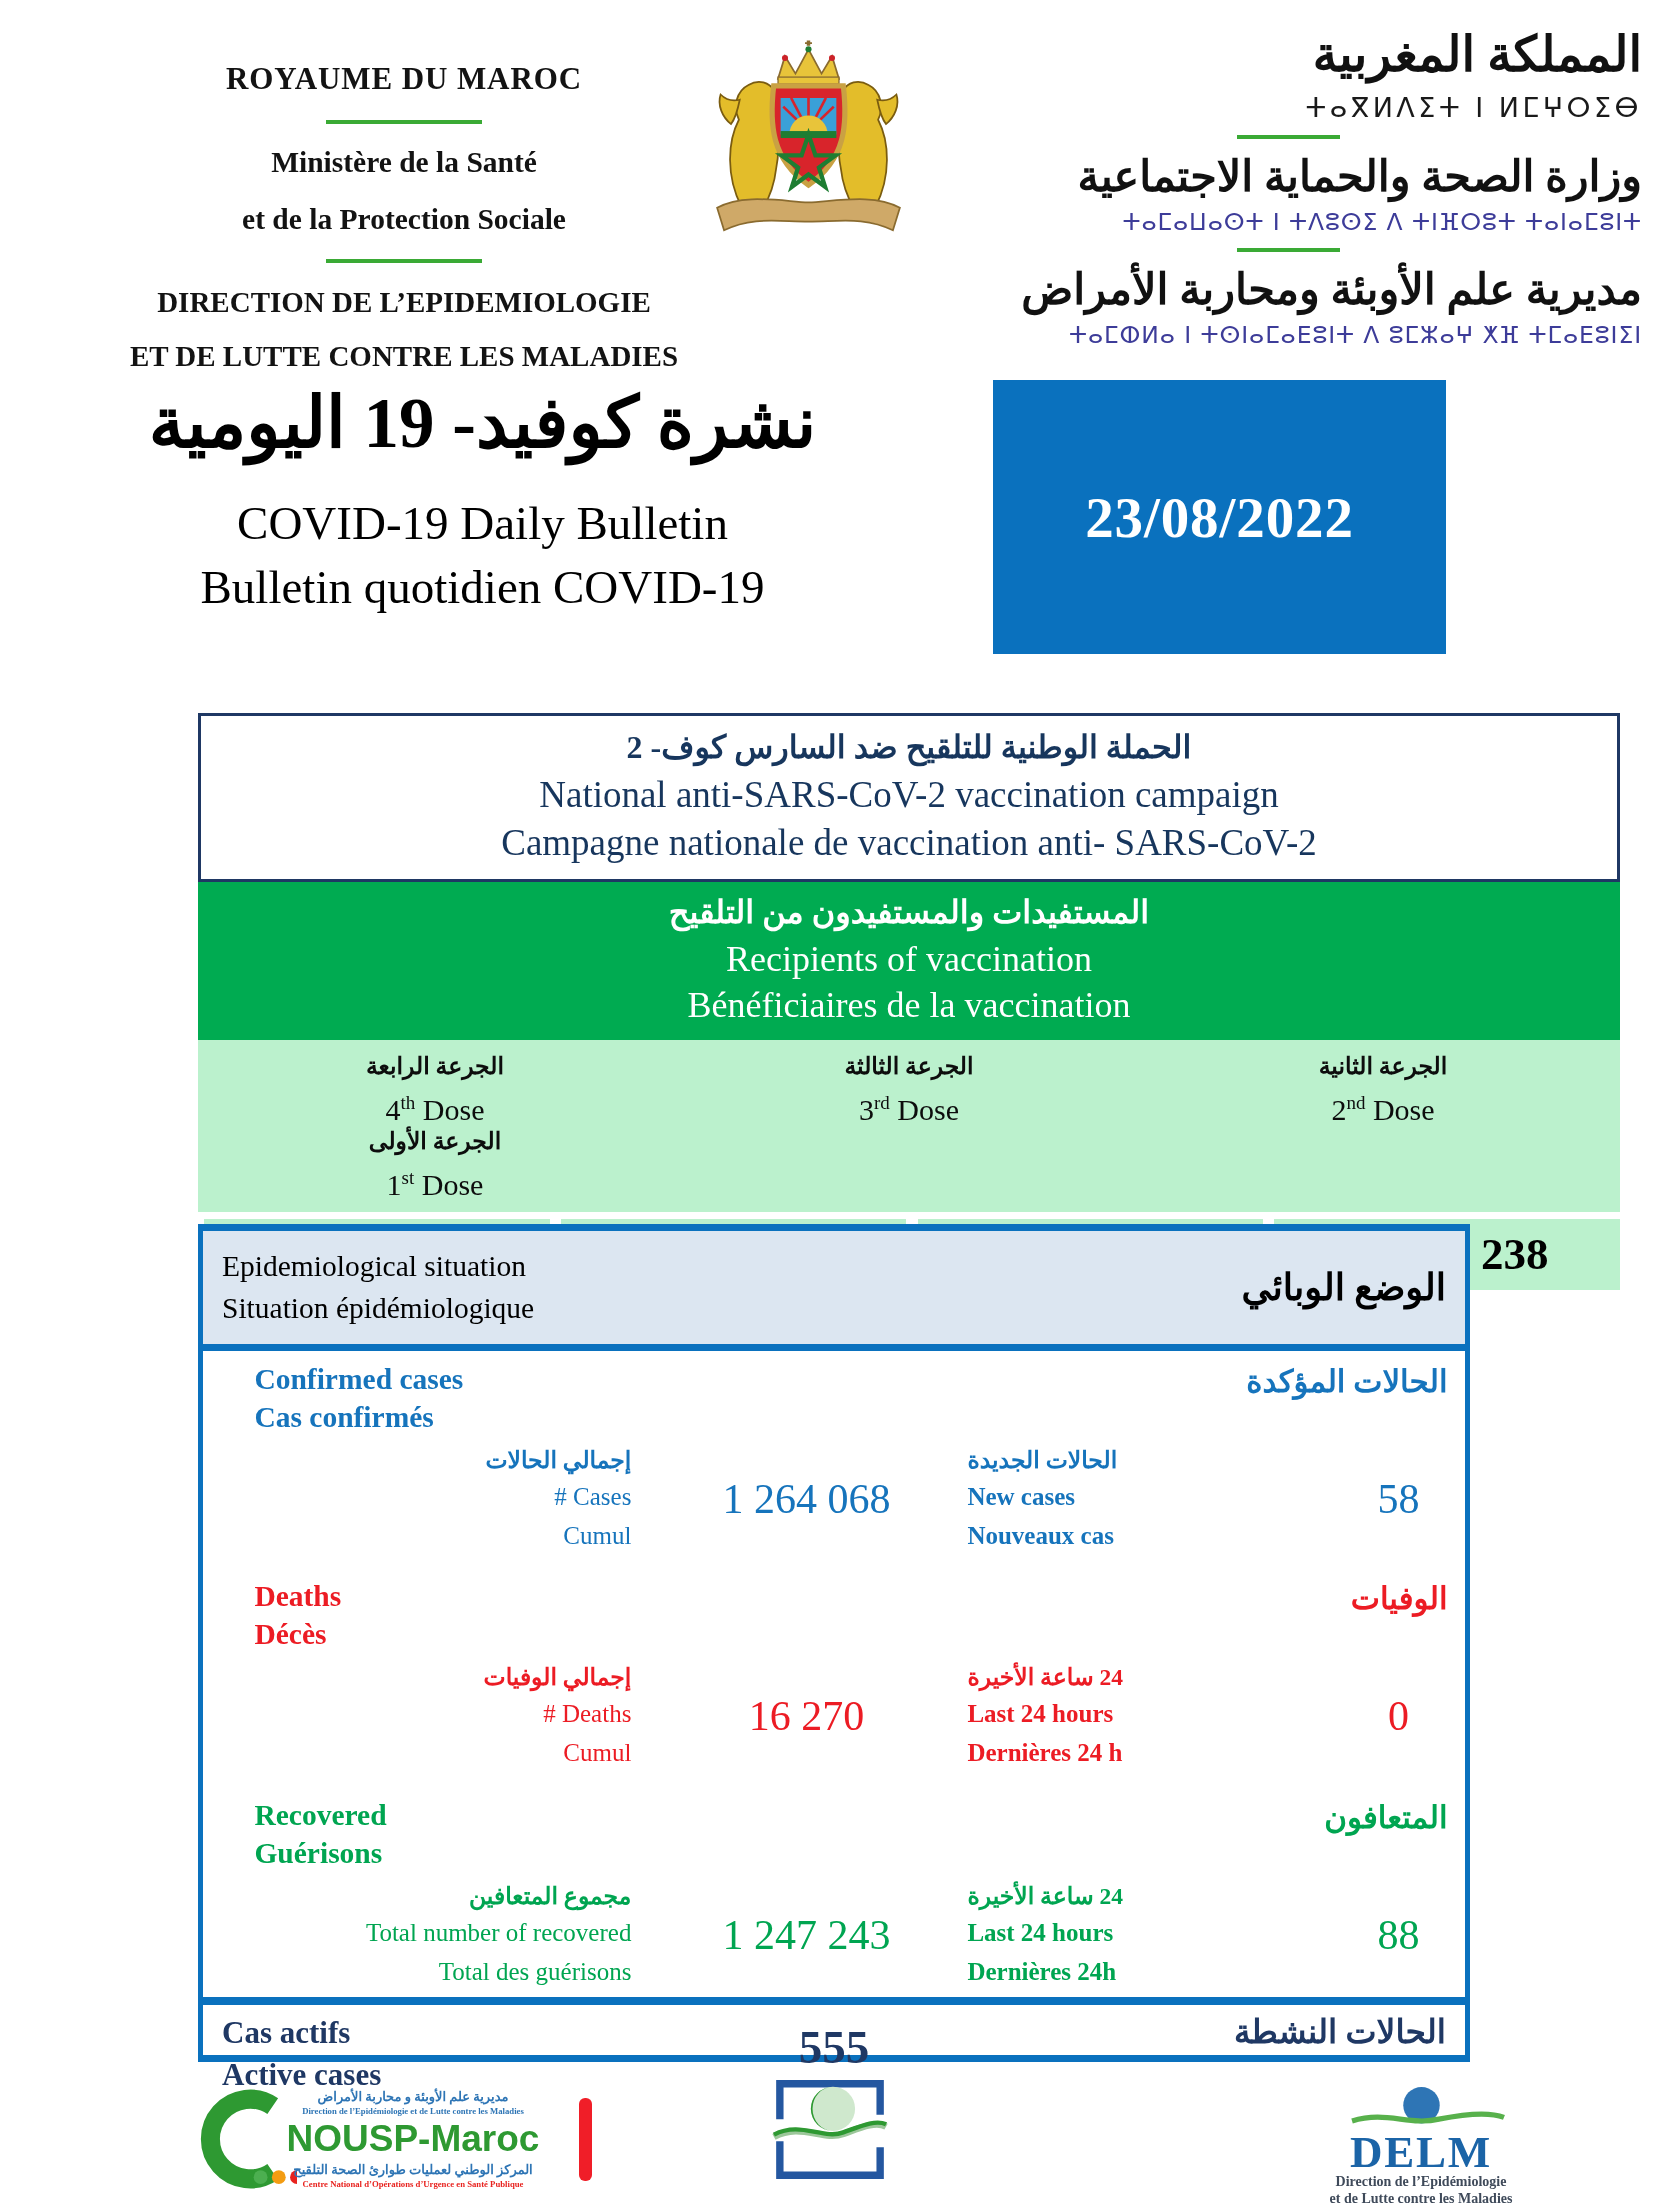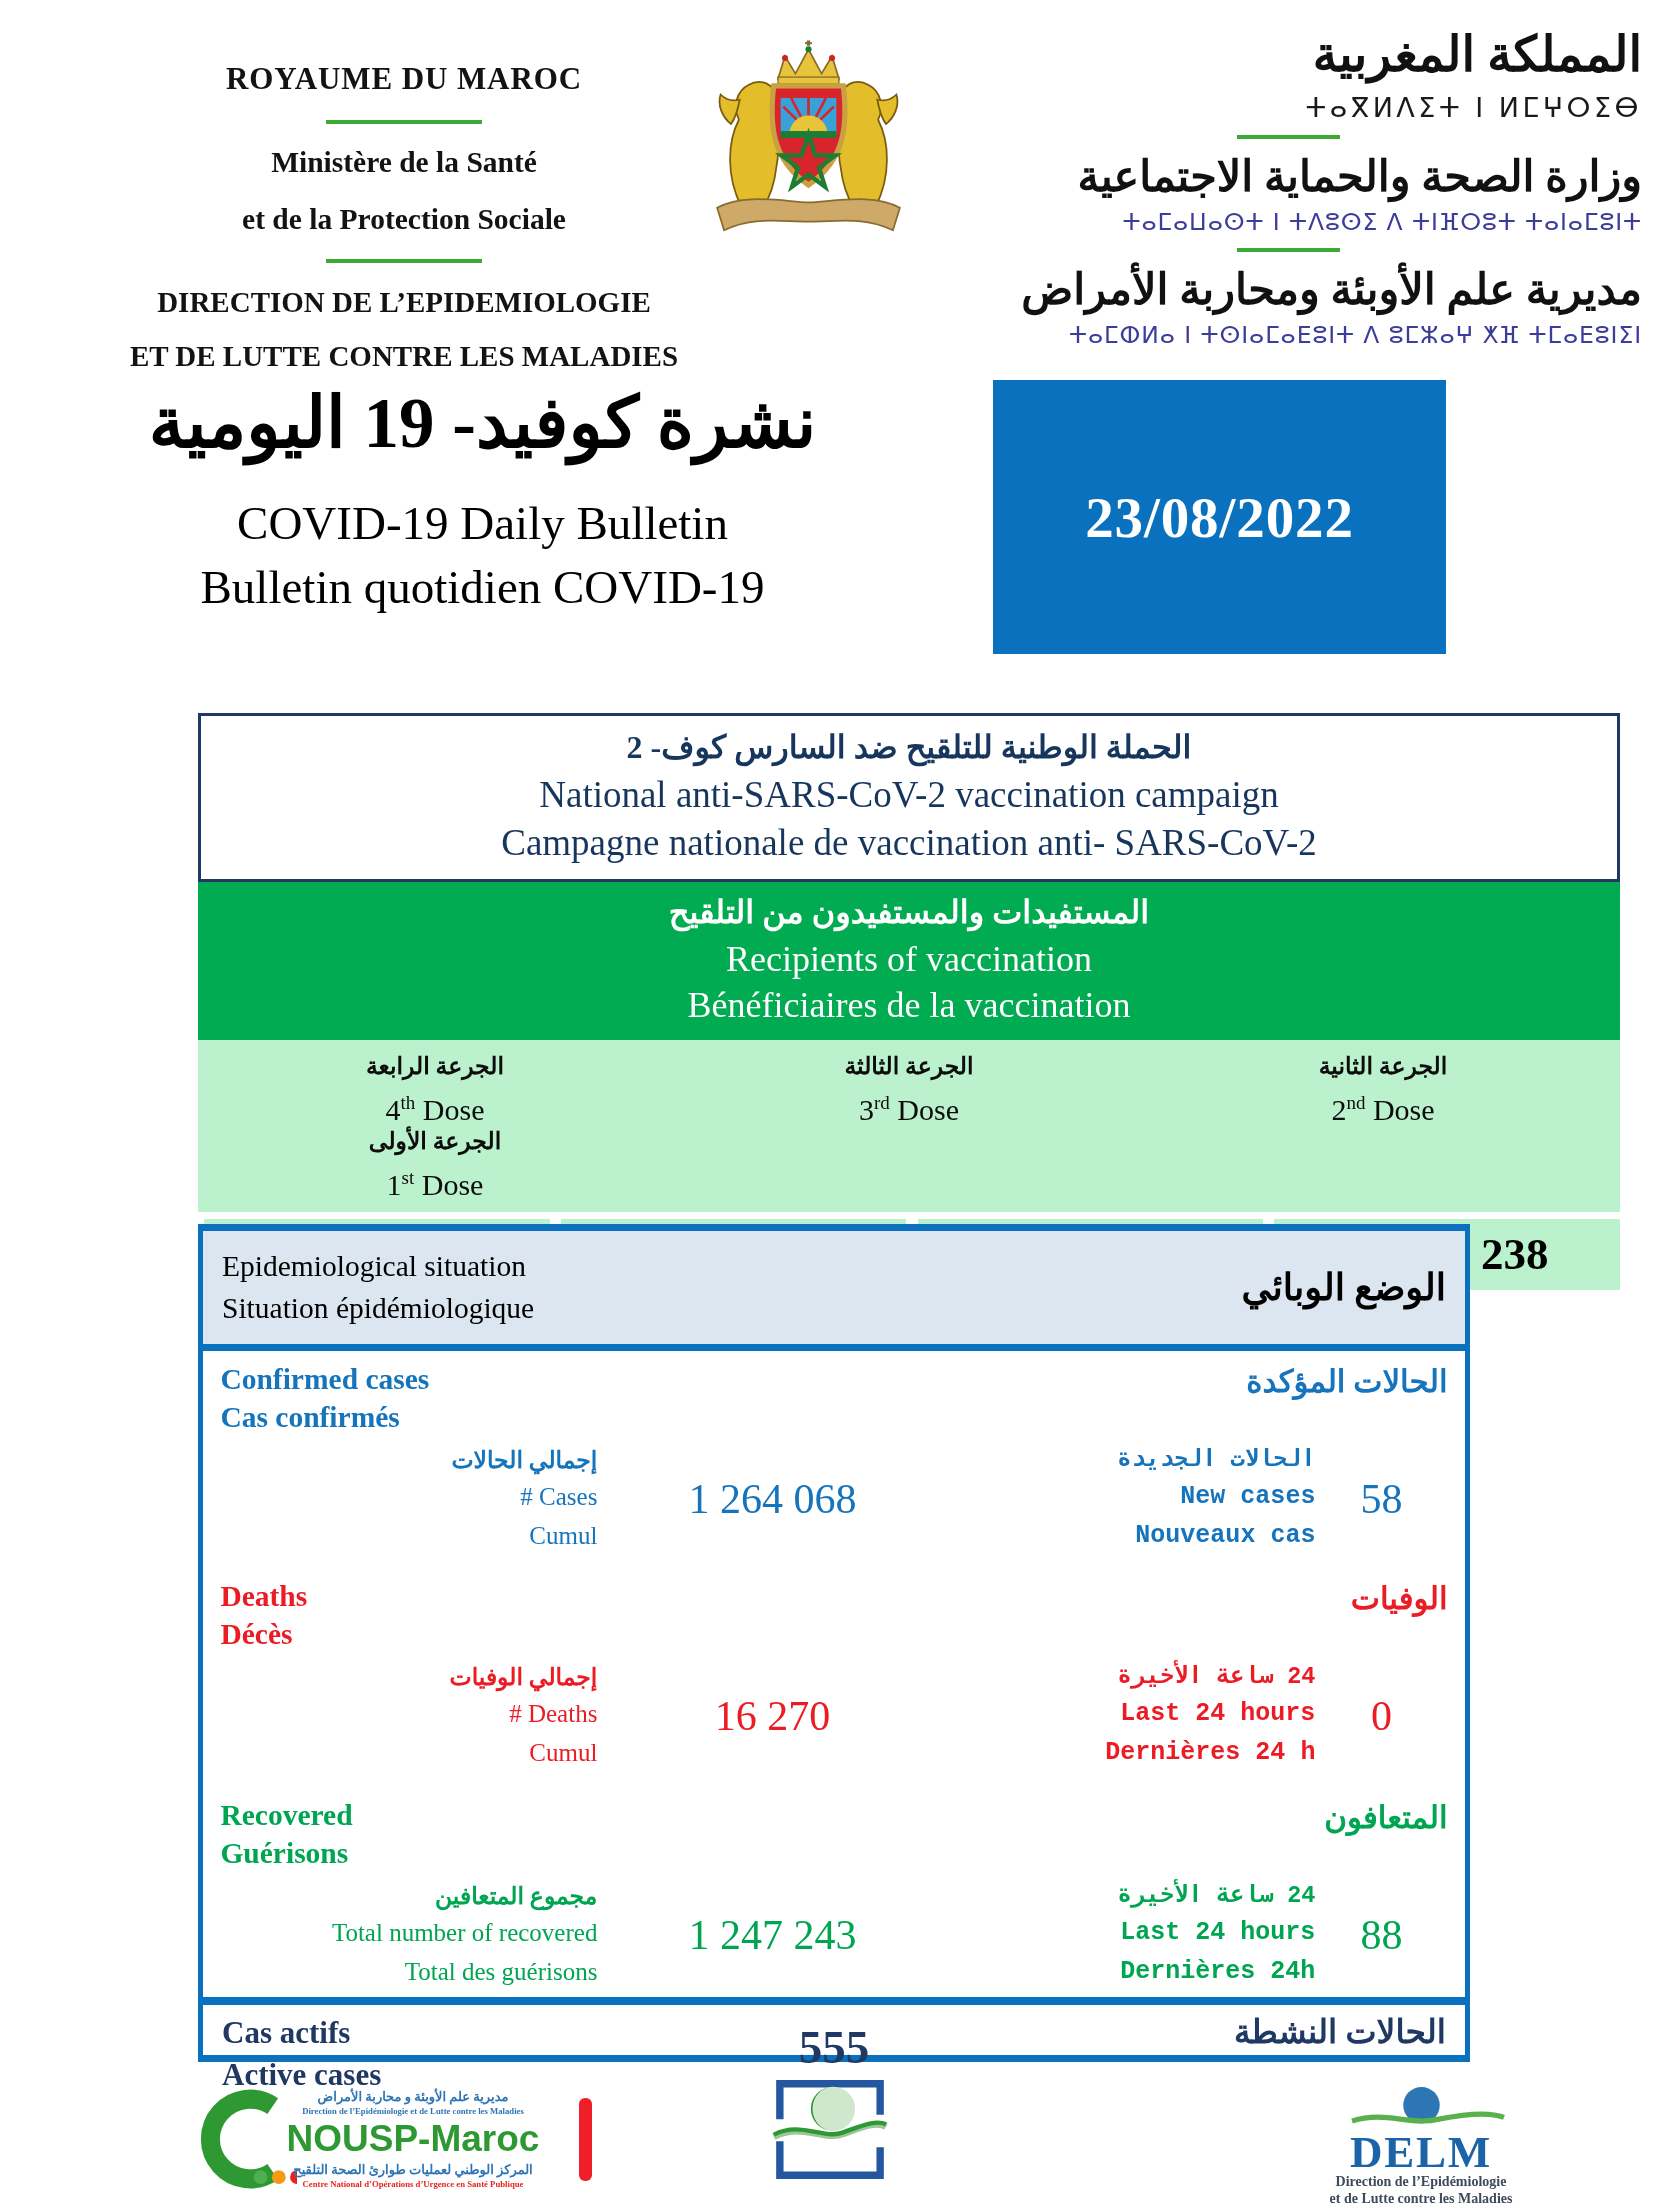--- a/index.html
+++ b/index.html
@@ -58,29 +58,29 @@
   
   .epi { left:198px; top:1224px; width:1272px; height:838px; background:#fff;
     border:5.2px solid #0a71be; border-top-width:7px; border-bottom-width:7.8px; }
   .epi-header { background:#dce6f1; height:120px; display:flex; align-items:center;
     justify-content:space-between; padding:0 19px; border-bottom:7px solid #0a71be; }
   .epi-header .lft { font-size:29.5px; color:#000; line-height:1.4; }
   .epi-header .ar { font-size:37px; font-weight:bold; color:#000; }
 
   .c-blue { color:#1674bc; } .c-red { color:#ec1c24; } .c-green { color:#00a551; } .c-navy { color:#1f3864; }
 
-  .epi-section { padding:8.7px 17.4px 0 17.4px; }
+  .epi-section { padding:8.7px 17.4px 0 17.4px;margin-left:34px; }
   .sec-confirmed { height:217px; } .sec-deaths { height:219px; } .sec-recovered { height:210px; }
   .epi-heading { display:flex; justify-content:space-between; align-items:flex-start; }
   .epi-heading .lft { font-size:29.5px; font-weight:bold; line-height:1.3; }
   .epi-heading .ar { font-size:31px; font-weight:bold; padding-top:3.5px; }
   .epi-grid { display:grid; grid-template-columns:391px 322px 382px 1fr; align-items:center; margin-top:-50px; }
   .lbl-stack { text-align:right; padding-right:14px; font-size:25px; line-height:1.55; }
   .lbl-stack .ar { font-size:23.5px; font-weight:bold; }
-  .lbl2-stack { text-align:right; font-size:25px; font-weight:bold; line-height:1.55;font-family:Liberation Mono, monospace; }
+  .lbl2-stack { text-align:left; font-size:25px; font-weight:bold; line-height:1.55; }
   .lbl2-stack .ar { font-size:23.5px; }
   .big-val { font-size:42px; text-align:center; }
 
   .epi-divider { height:7.8px; background:#0a71be; }
   .epi-active { display:grid; grid-template-columns:1fr auto 1fr; align-items:flex-start; padding:7px 19px 0; }
   .epi-active .lft { font-size:31px; font-weight:bold; line-height:1.35; }
   .epi-active .val { font-size:47px; font-weight:bold; padding-top:8.7px; }
   .epi-active .ar { font-size:33px; font-weight:bold; text-align:right; }
 
   

